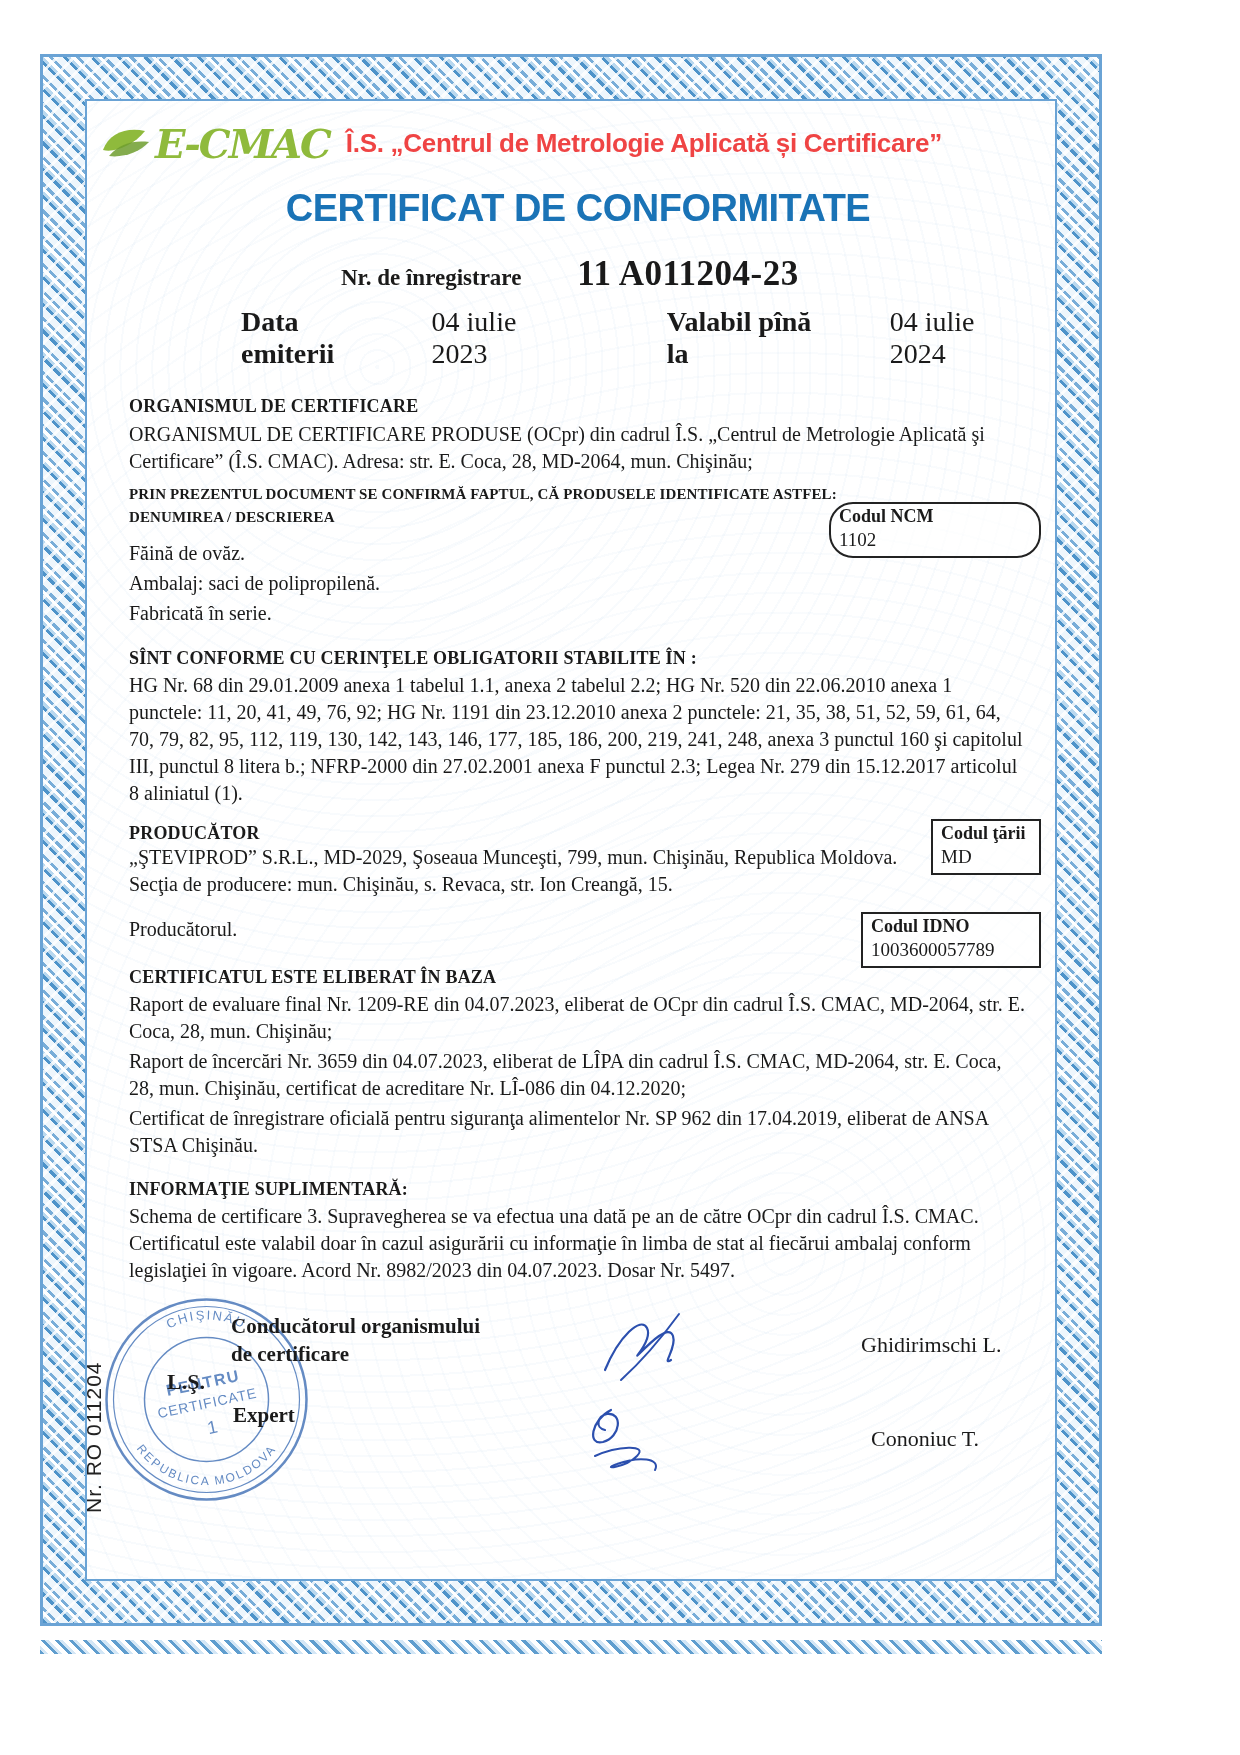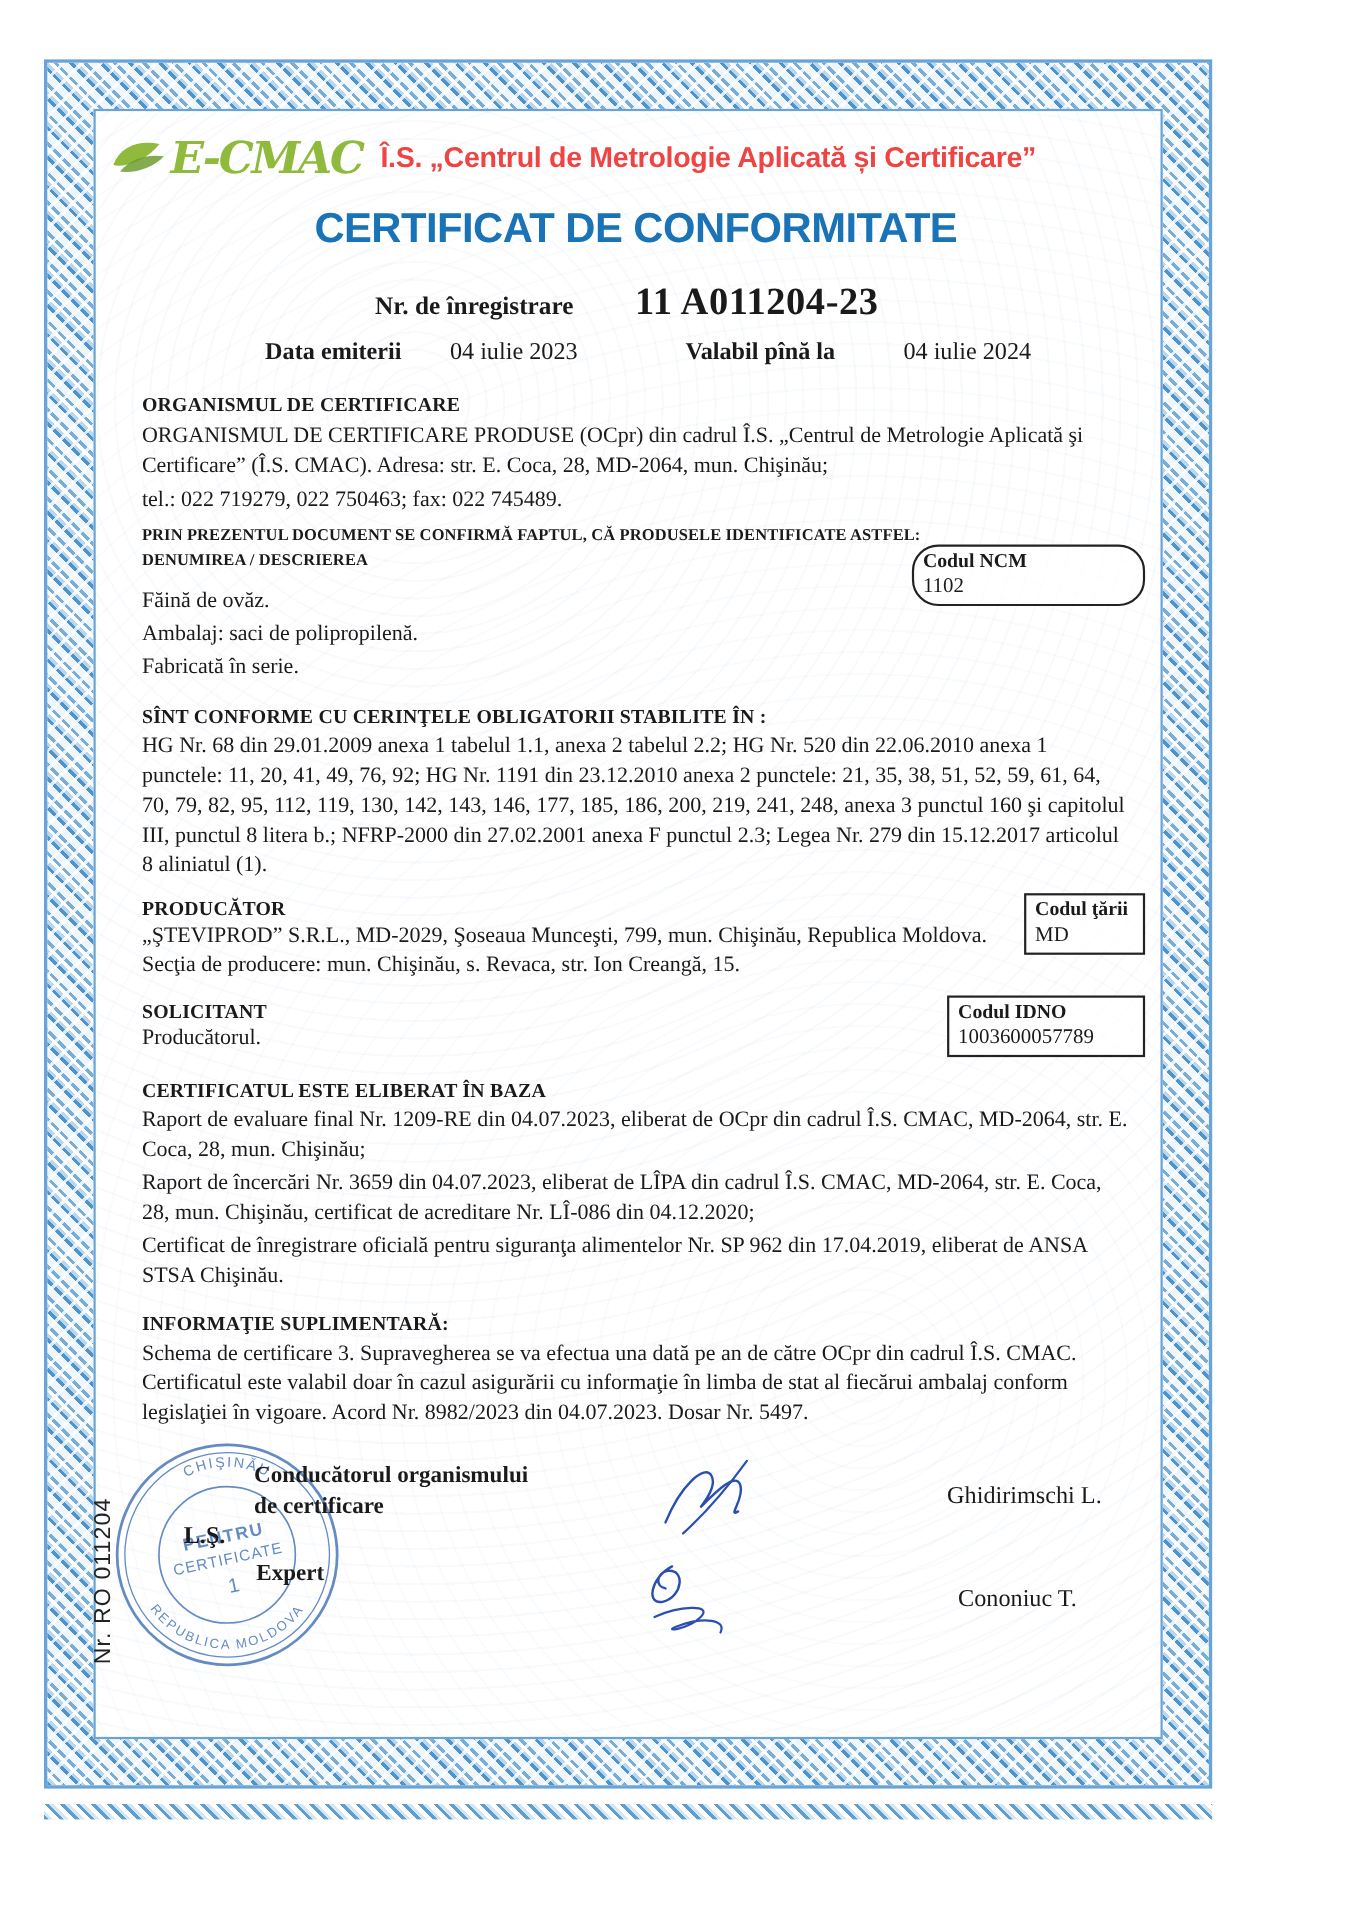--- a/index.html
+++ b/index.html
@@ -52,21 +52,21 @@
   .doc-title{
     margin-top:18px;text-align:center;
     font-family:"Liberation Sans",sans-serif;font-weight:700;
     font-size:38px;color:#1a73b6;letter-spacing:-0.5px;
   }
 
   .reg-row{margin-top:24px;padding-left:212px;display:flex;align-items:baseline;gap:56px;}
   .reg-label{font-weight:700;font-size:23px;}
   .reg-value{font-weight:700;font-size:35px;letter-spacing:.5px;}
 
-  .dates-row{margin-top:12px;display:flex;align-items:flex-start;font-size:22px;}
+  .dates-row{margin-top:12px;display:flex;align-items:flex-start;font-size:28px;}
   .d-bold{font-weight:700;}
   .issue-label{margin-left:112px;}
   .issue-value{margin-left:44px;}
   .valid-label{margin-left:98px;}
   .valid-value{margin-left:62px;}
 
   .sec-heading{font-weight:700;font-size:18px;letter-spacing:.2px;}
   .body-text{font-size:20px;line-height:1.35;}
   .small-bold{font-weight:700;font-size:15px;line-height:1.5;letter-spacing:.1px;}
 
@@ -147,21 +147,20 @@
         <div class="dates-row">
           <span class="d-bold issue-label">Data emiterii</span>
           <span class="issue-value">04 iulie 2023</span>
           <span class="d-bold valid-label">Valabil pînă la</span>
           <span class="valid-value">04 iulie 2024</span>
         </div>
 
         <div class="sec-org">
           <div class="sec-heading">ORGANISMUL DE CERTIFICARE</div>
           <div class="body-text">ORGANISMUL DE CERTIFICARE PRODUSE (OCpr) din cadrul Î.S. „Centrul de Metrologie Aplicată şi Certificare” (Î.S. CMAC). Adresa: str. E. Coca, 28, MD-2064, mun. Chişinău;</div>
-          <div class="body-text">tel.: 022 719279, 022 750463; fax: 022 745489.</div>
         </div>
 
         <div class="confirm-block">
           <div class="small-bold">PRIN  PREZENTUL DOCUMENT SE CONFIRMĂ FAPTUL, CĂ PRODUSELE IDENTIFICATE ASTFEL:</div>
           <div class="small-bold">DENUMIREA / DESCRIEREA</div>
         </div>
 
         <div class="sec-product">
           <div class="code-box ncm-box">
             <div class="box-label">Codul NCM</div>
@@ -185,21 +184,20 @@
           <div class="sec-heading">PRODUCĂTOR</div>
           <div class="body-text nowrap-line">„ŞTEVIPROD” S.R.L., MD-2029, Şoseaua Munceşti, 799, mun. Chişinău, Republica Moldova.</div>
           <div class="body-text">Secţia de producere: mun. Chişinău, s. Revaca, str. Ion Creangă, 15.</div>
         </div>
 
         <div class="sec-applicant">
           <div class="code-box idno-box">
             <div class="box-label">Codul IDNO</div>
             <div class="box-value">1003600057789</div>
           </div>
-          <div class="sec-heading">SOLICITANT</div>
           <div class="body-text">Producătorul.</div>
         </div>
 
         <div class="sec-basis">
           <div class="sec-heading">CERTIFICATUL ESTE ELIBERAT ÎN BAZA</div>
           <div class="body-text">Raport de evaluare final Nr. 1209-RE din 04.07.2023, eliberat de OCpr din cadrul Î.S. CMAC, MD-2064, str. E. Coca, 28, mun. Chişinău;</div>
           <div class="body-text">Raport de încercări Nr. 3659 din 04.07.2023, eliberat de LÎPA din cadrul Î.S. CMAC, MD-2064, str. E. Coca, 28, mun. Chişinău, certificat de acreditare Nr. LÎ-086 din  04.12.2020;</div>
           <div class="body-text">Certificat de înregistrare oficială pentru siguranţa alimentelor Nr. SP 962 din 17.04.2019, eliberat de ANSA STSA Chişinău.</div>
         </div>
 

